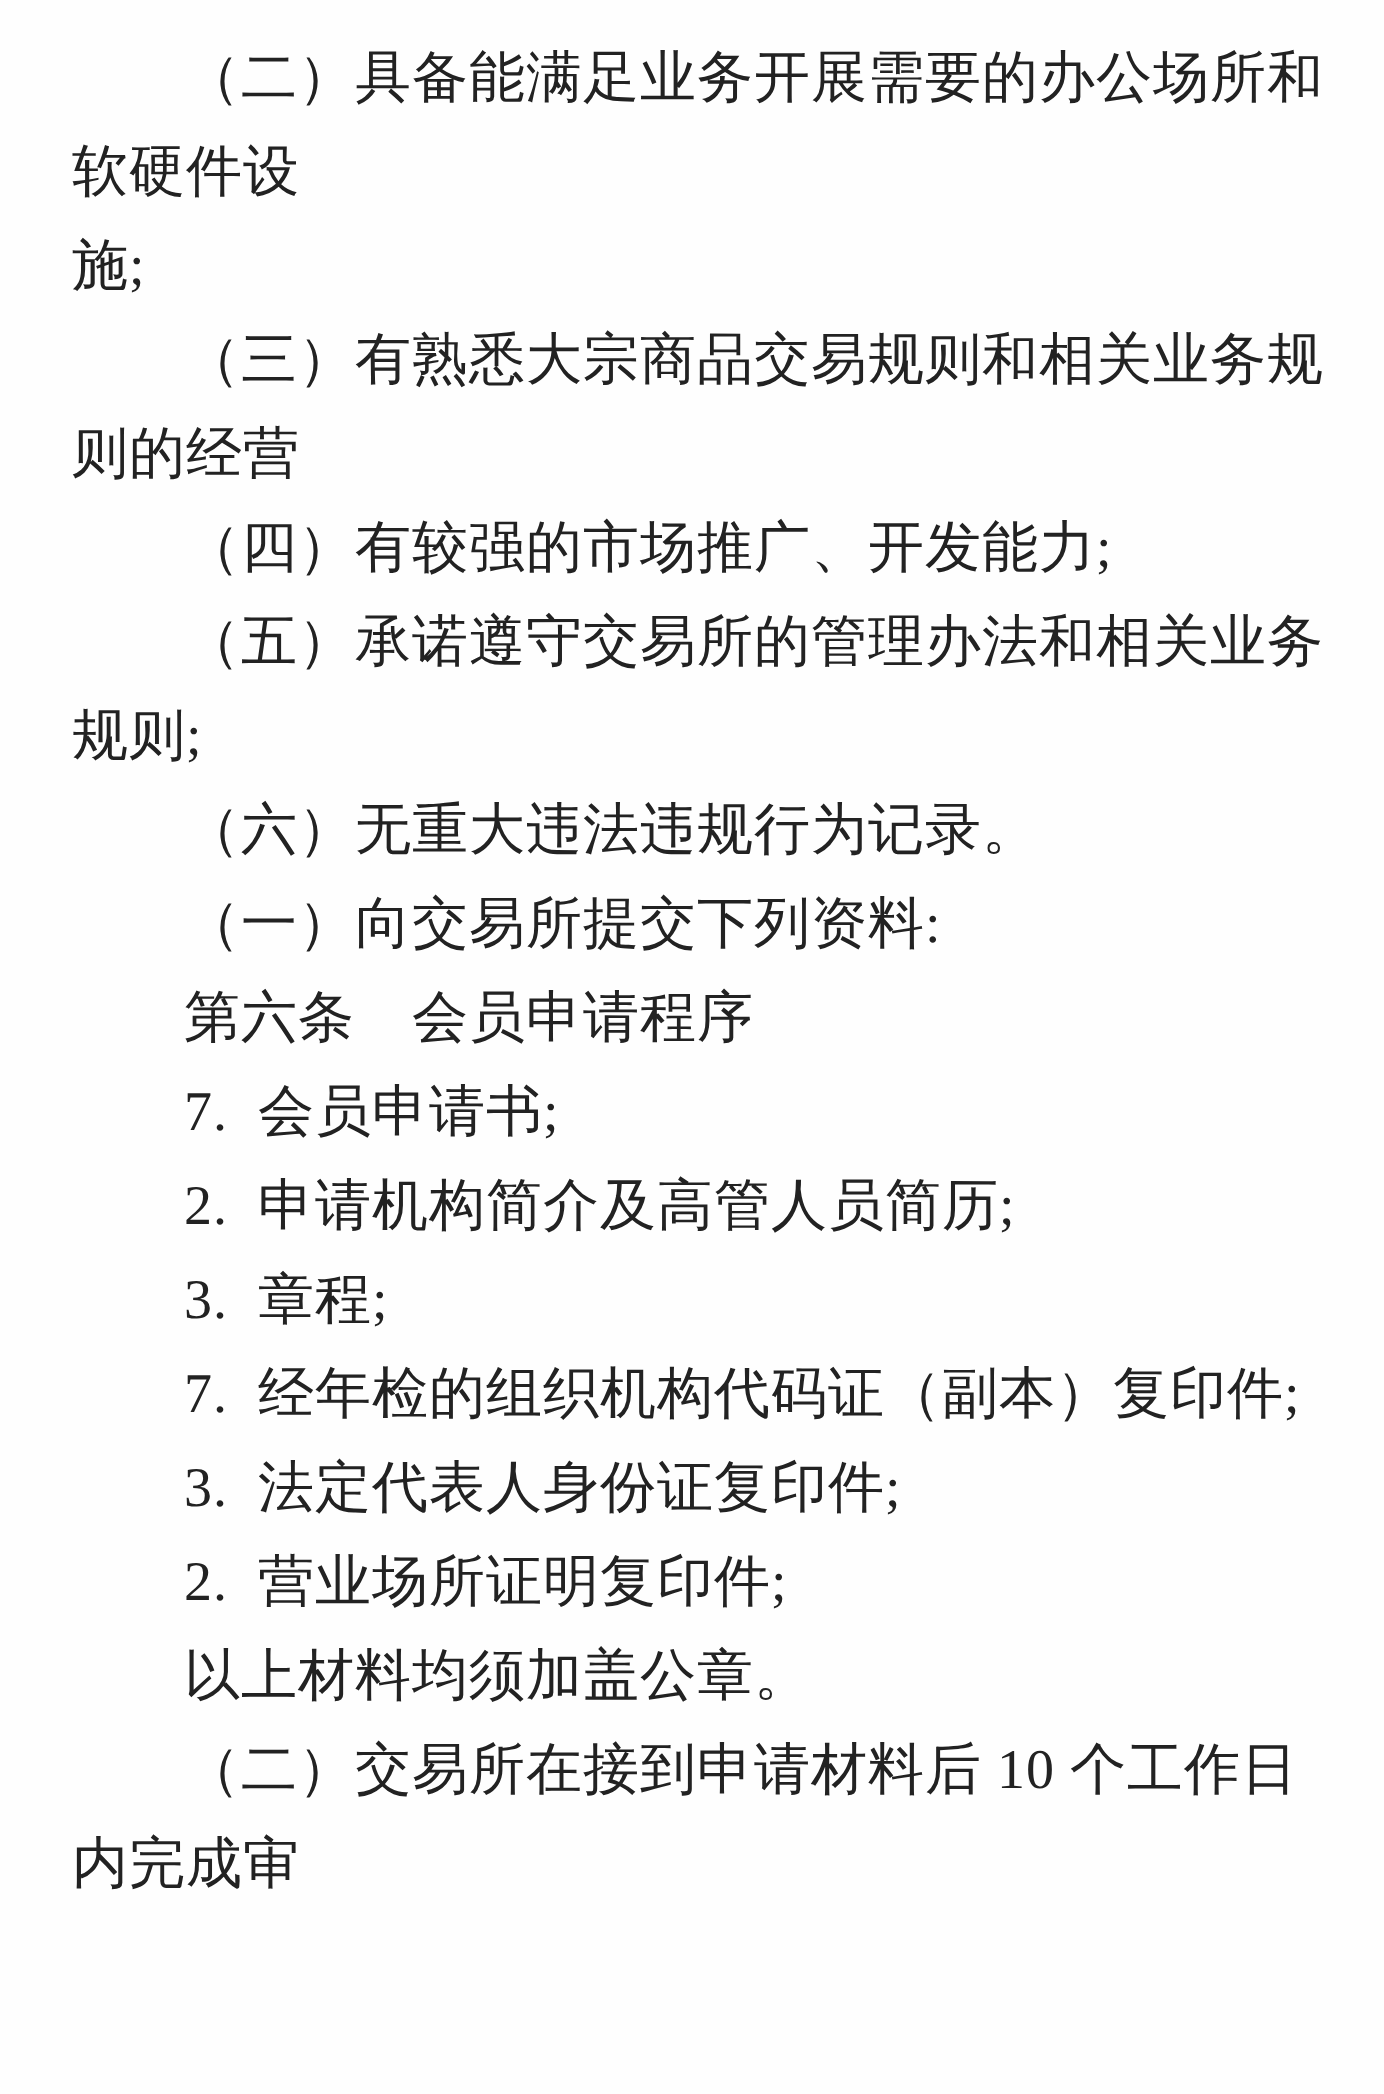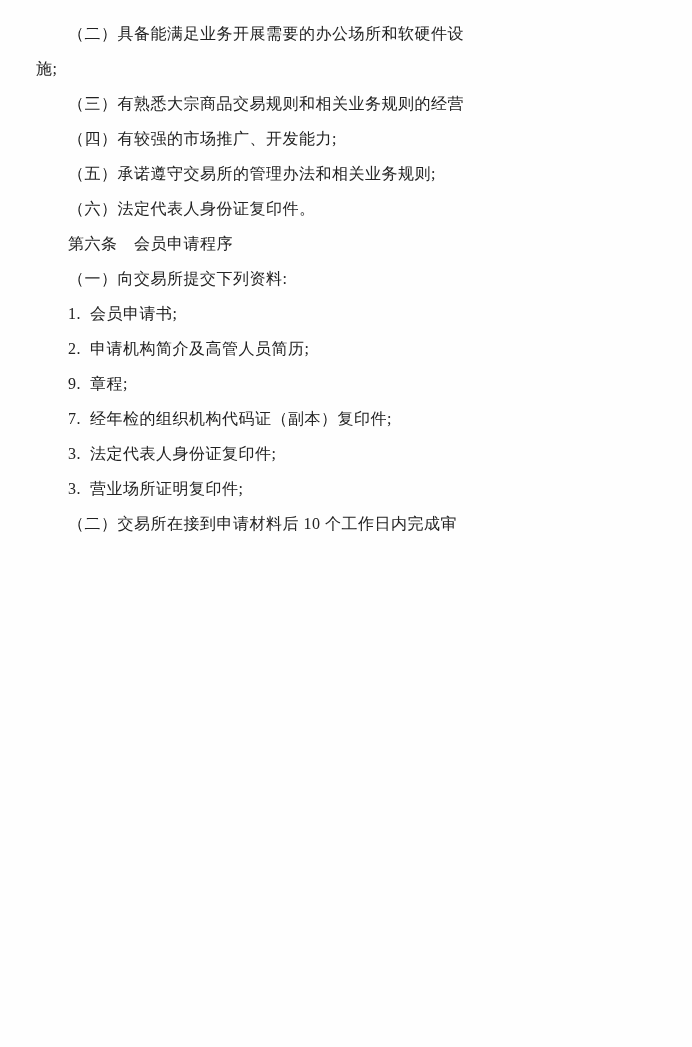--- a/index.html
+++ b/index.html
@@ -15,43 +15,44 @@
   .page {
     box-sizing: border-box;
     width: 692px;
     height: 1047px;
     padding: 16px 28px 0 36px;
     background: #fefefe;
     font-family: "Liberation Serif", "DejaVu Serif", serif;
     color: #222222;
   }
   .doc-line {
-    font-size: 16px;
-    line-height: 35px;
+    font-size: 28px;
+    line-height: 47px;
     letter-spacing: 0.5px;
     white-space: pre-wrap;
     text-align: left;
   }
   .doc-line.indent {
     text-indent: 2em;
   }
 </style>
 </head>
 <body>
 
 <div class="page">
   <div class="doc-line indent">（二）具备能满足业务开展需要的办公场所和软硬件设</div>
   <div class="doc-line">施;</div>
   <div class="doc-line indent">（三）有熟悉大宗商品交易规则和相关业务规则的经营</div>
   <div class="doc-line indent">（四）有较强的市场推广、开发能力;</div>
   <div class="doc-line indent">（五）承诺遵守交易所的管理办法和相关业务规则;</div>
-  <div class="doc-line indent">（六）法定代表人身份证复印件。</div>
+  <div class="doc-line indent">（六）无重大违法违规行为记录。</div>
+  <div class="doc-line indent">（一）向交易所提交下列资料:</div>
   <div class="doc-line indent">第六条　会员申请程序</div>
-  <div class="doc-line indent">（一）向交易所提交下列资料:</div>
-  <div class="doc-line indent">1.  会员申请书;</div>
+  <div class="doc-line indent">7.  会员申请书;</div>
   <div class="doc-line indent">2.  申请机构简介及高管人员简历;</div>
-  <div class="doc-line indent">9.  章程;</div>
+  <div class="doc-line indent">3.  章程;</div>
   <div class="doc-line indent">7.  经年检的组织机构代码证（副本）复印件;</div>
   <div class="doc-line indent">3.  法定代表人身份证复印件;</div>
-  <div class="doc-line indent">3.  营业场所证明复印件;</div>
+  <div class="doc-line indent">2.  营业场所证明复印件;</div>
+  <div class="doc-line indent">以上材料均须加盖公章。</div>
   <div class="doc-line indent">（二）交易所在接到申请材料后 10 个工作日内完成审</div>
 
 </div>
 
 </body></html>

